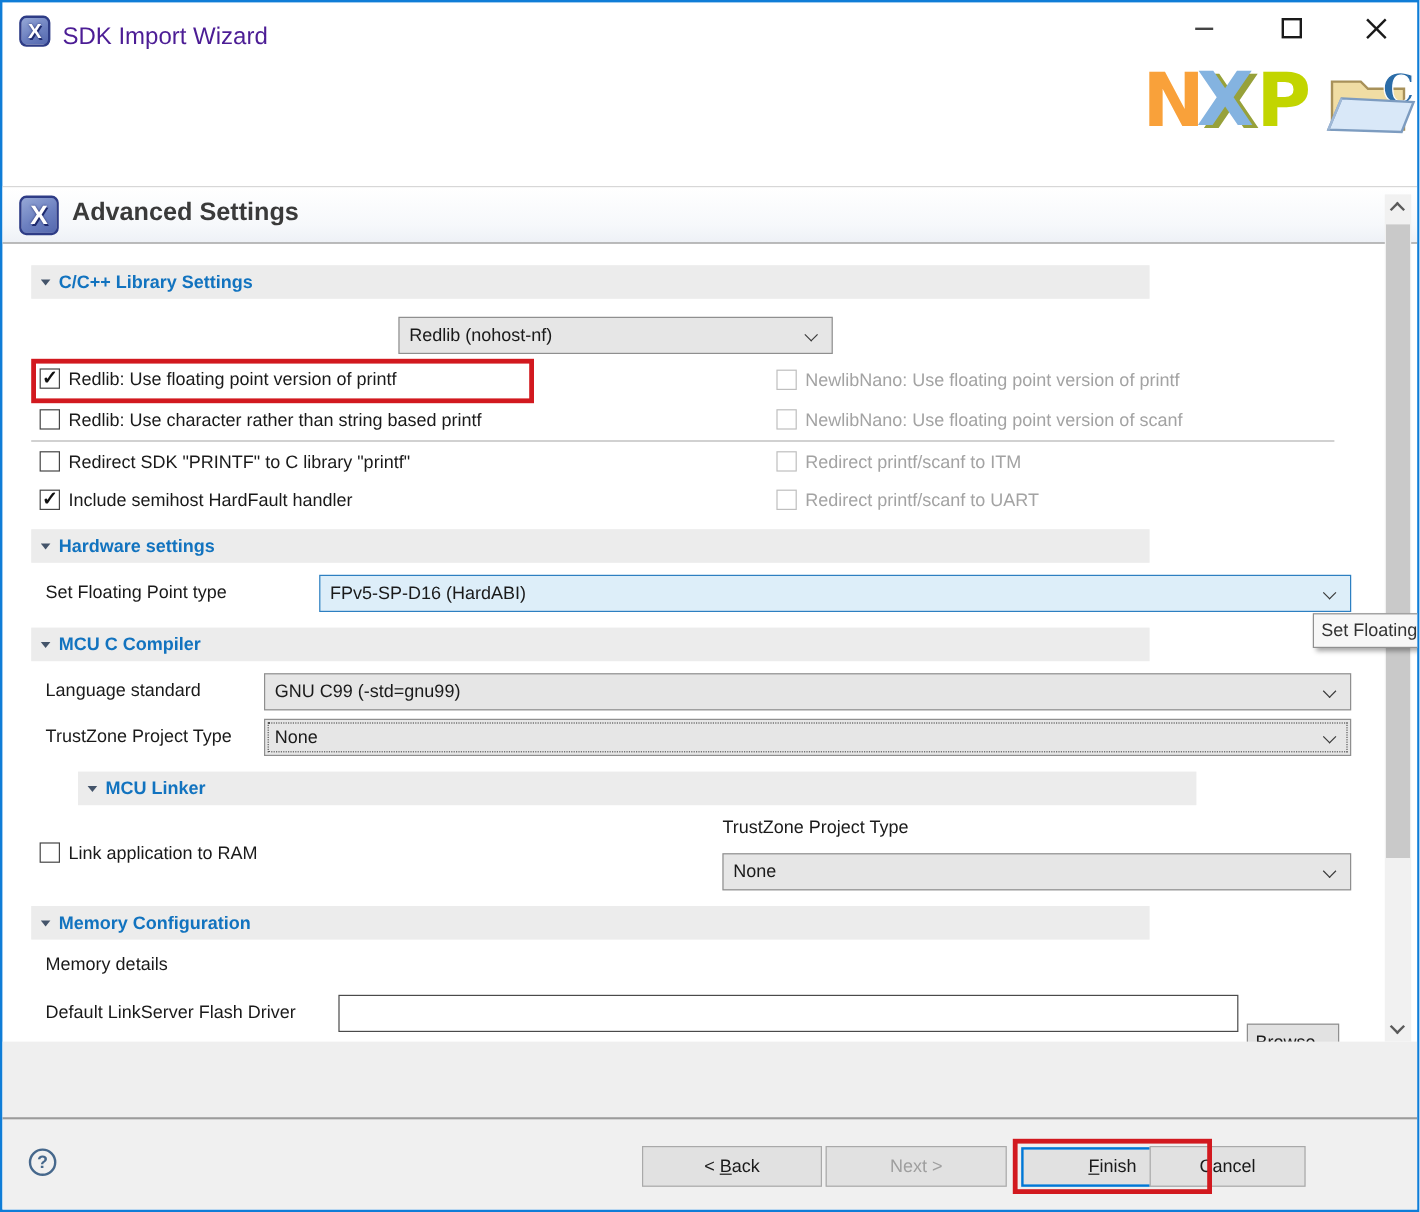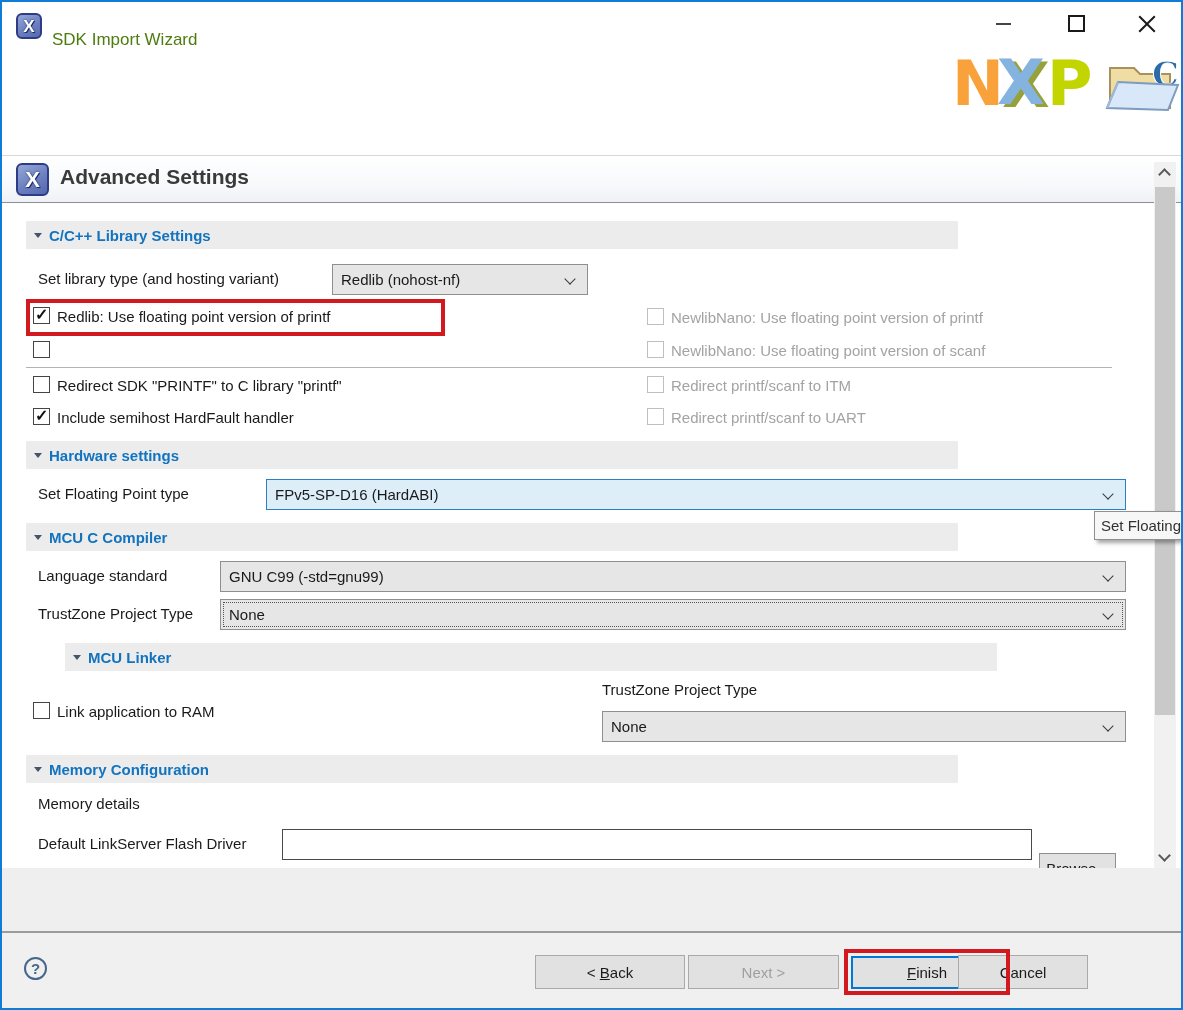--- a/index.html
+++ b/index.html
@@ -15,21 +15,21 @@
   .app-icon {
     width:26px; height:26px; border-radius:6px;
     background:linear-gradient(150deg,#96a8d6 0%,#6density 50%,#5a6fb4 100%);
     background:linear-gradient(150deg,#96a8d6 0%,#6c80c0 55%,#5468ae 100%);
     border:2px solid #2e3c86; display:flex; align-items:center; justify-content:center;
   }
   .app-icon span {
     color:#fff; font-weight:bold; font-size:17px; line-height:1;
     text-shadow:0 0 2px #1e2a6e, 1px 1px 0 #1e2a6e;
   }
-  #win-title { left:50px; top:28px; font-size:17px; color:#4d7c0f; }
+  #win-title { left:50px; top:18px; font-size:20px; color:#4c1d95; }
   #btn-min { left:994px; top:21px; width:15px; height:2px; background:#444; }
   #btn-max { left:1066px; top:13px; width:17px; height:17px; border:2px solid #1a1a1a; background:#fff; }
   #btn-close { left:1135px; top:12px; width:20px; height:20px; }
   #btn-close i { position:absolute; left:-1px; top:9px; width:22px; height:2px; background:#1a1a1a; }
   #btn-close i:first-child { transform:rotate(45deg); }
   #btn-close i:last-child  { transform:rotate(-45deg); }
 
   
   #header {
     left:0; top:153px; width:1179px; height:48px;
@@ -165,32 +165,32 @@
       <span>X</span>
     </div>
     <div id="header-title">Advanced Settings</div>
   </div>
 
   <div class="abs secbar" style="top:219px;">
     <span class="twistie"></span>
     <span class="sectitle">C/C++ Library Settings</span>
   </div>
 
-  <div class="abs lbl" style="left:36px;top:262px;">Set library type (and hosting variant)</div>
-  <div class="combo" style="left:330px;top:262px;width:256px;">
+  <div class="combo" style="left:330px;top:262px;width:362px;">
     <span>Redlib (nohost-nf)</span>
     <span class="chev"></span>
   </div>
 
   <div class="cbrow" style="left:31px;top:303px;">
     <span class="cb checked"></span>
     <span class="cblabel">Redlib: Use floating point version of printf</span>
   </div>
   <div class="cbrow" style="left:31px;top:337px;">
     <span class="cb"></span>
+    <span class="cblabel">Redlib: Use character rather than string based printf</span>
   </div>
   <div class="cbrow" style="left:31px;top:372px;">
     <span class="cb"></span>
     <span class="cblabel">Redirect SDK "PRINTF" to C library "printf"</span>
   </div>
   <div class="cbrow" style="left:31px;top:404px;">
     <span class="cb checked"></span>
     <span class="cblabel">Include semihost HardFault handler</span>
   </div>
 

